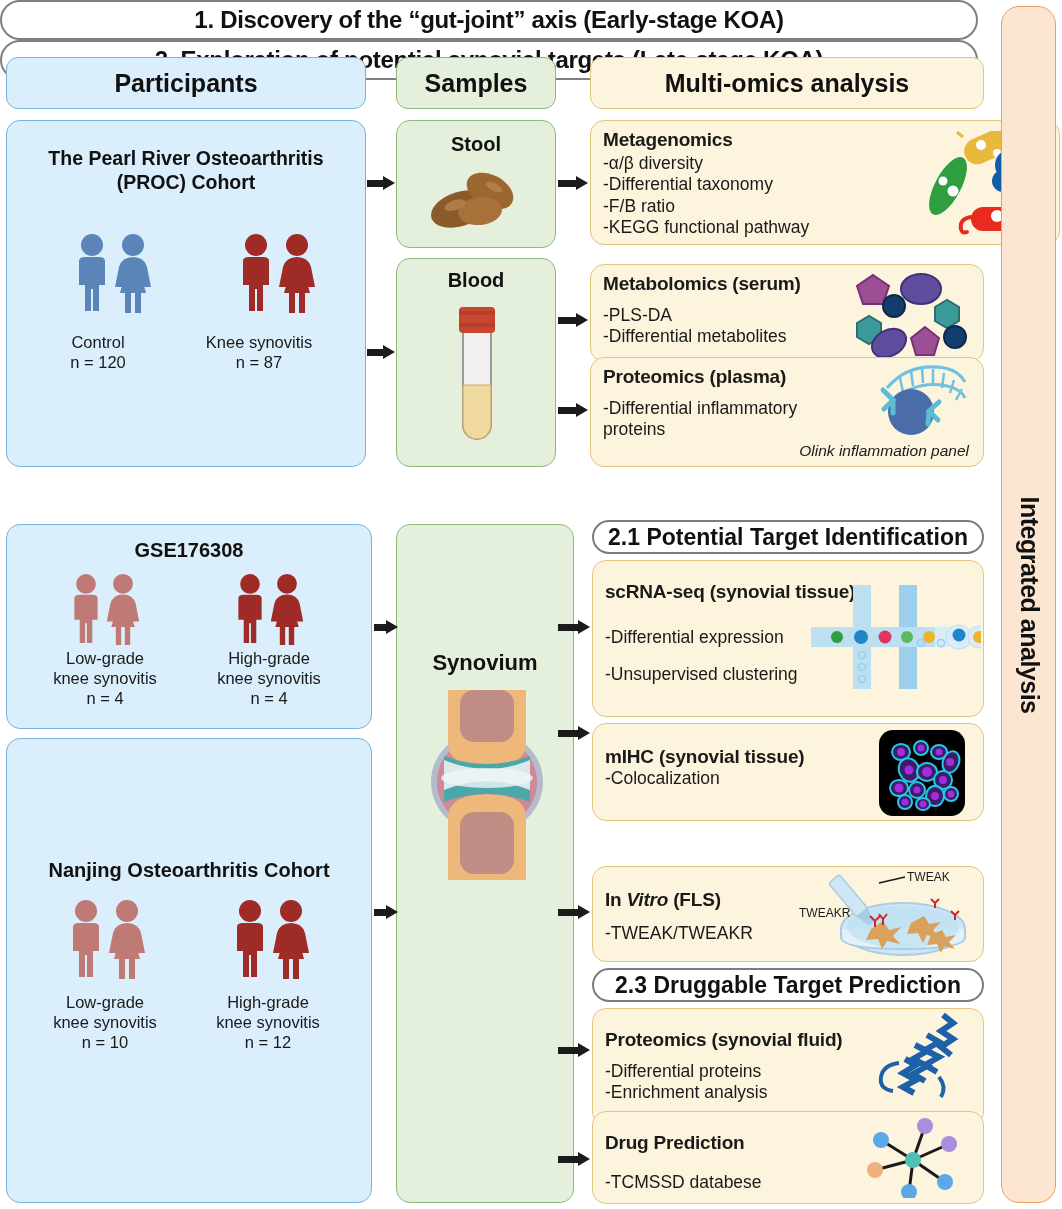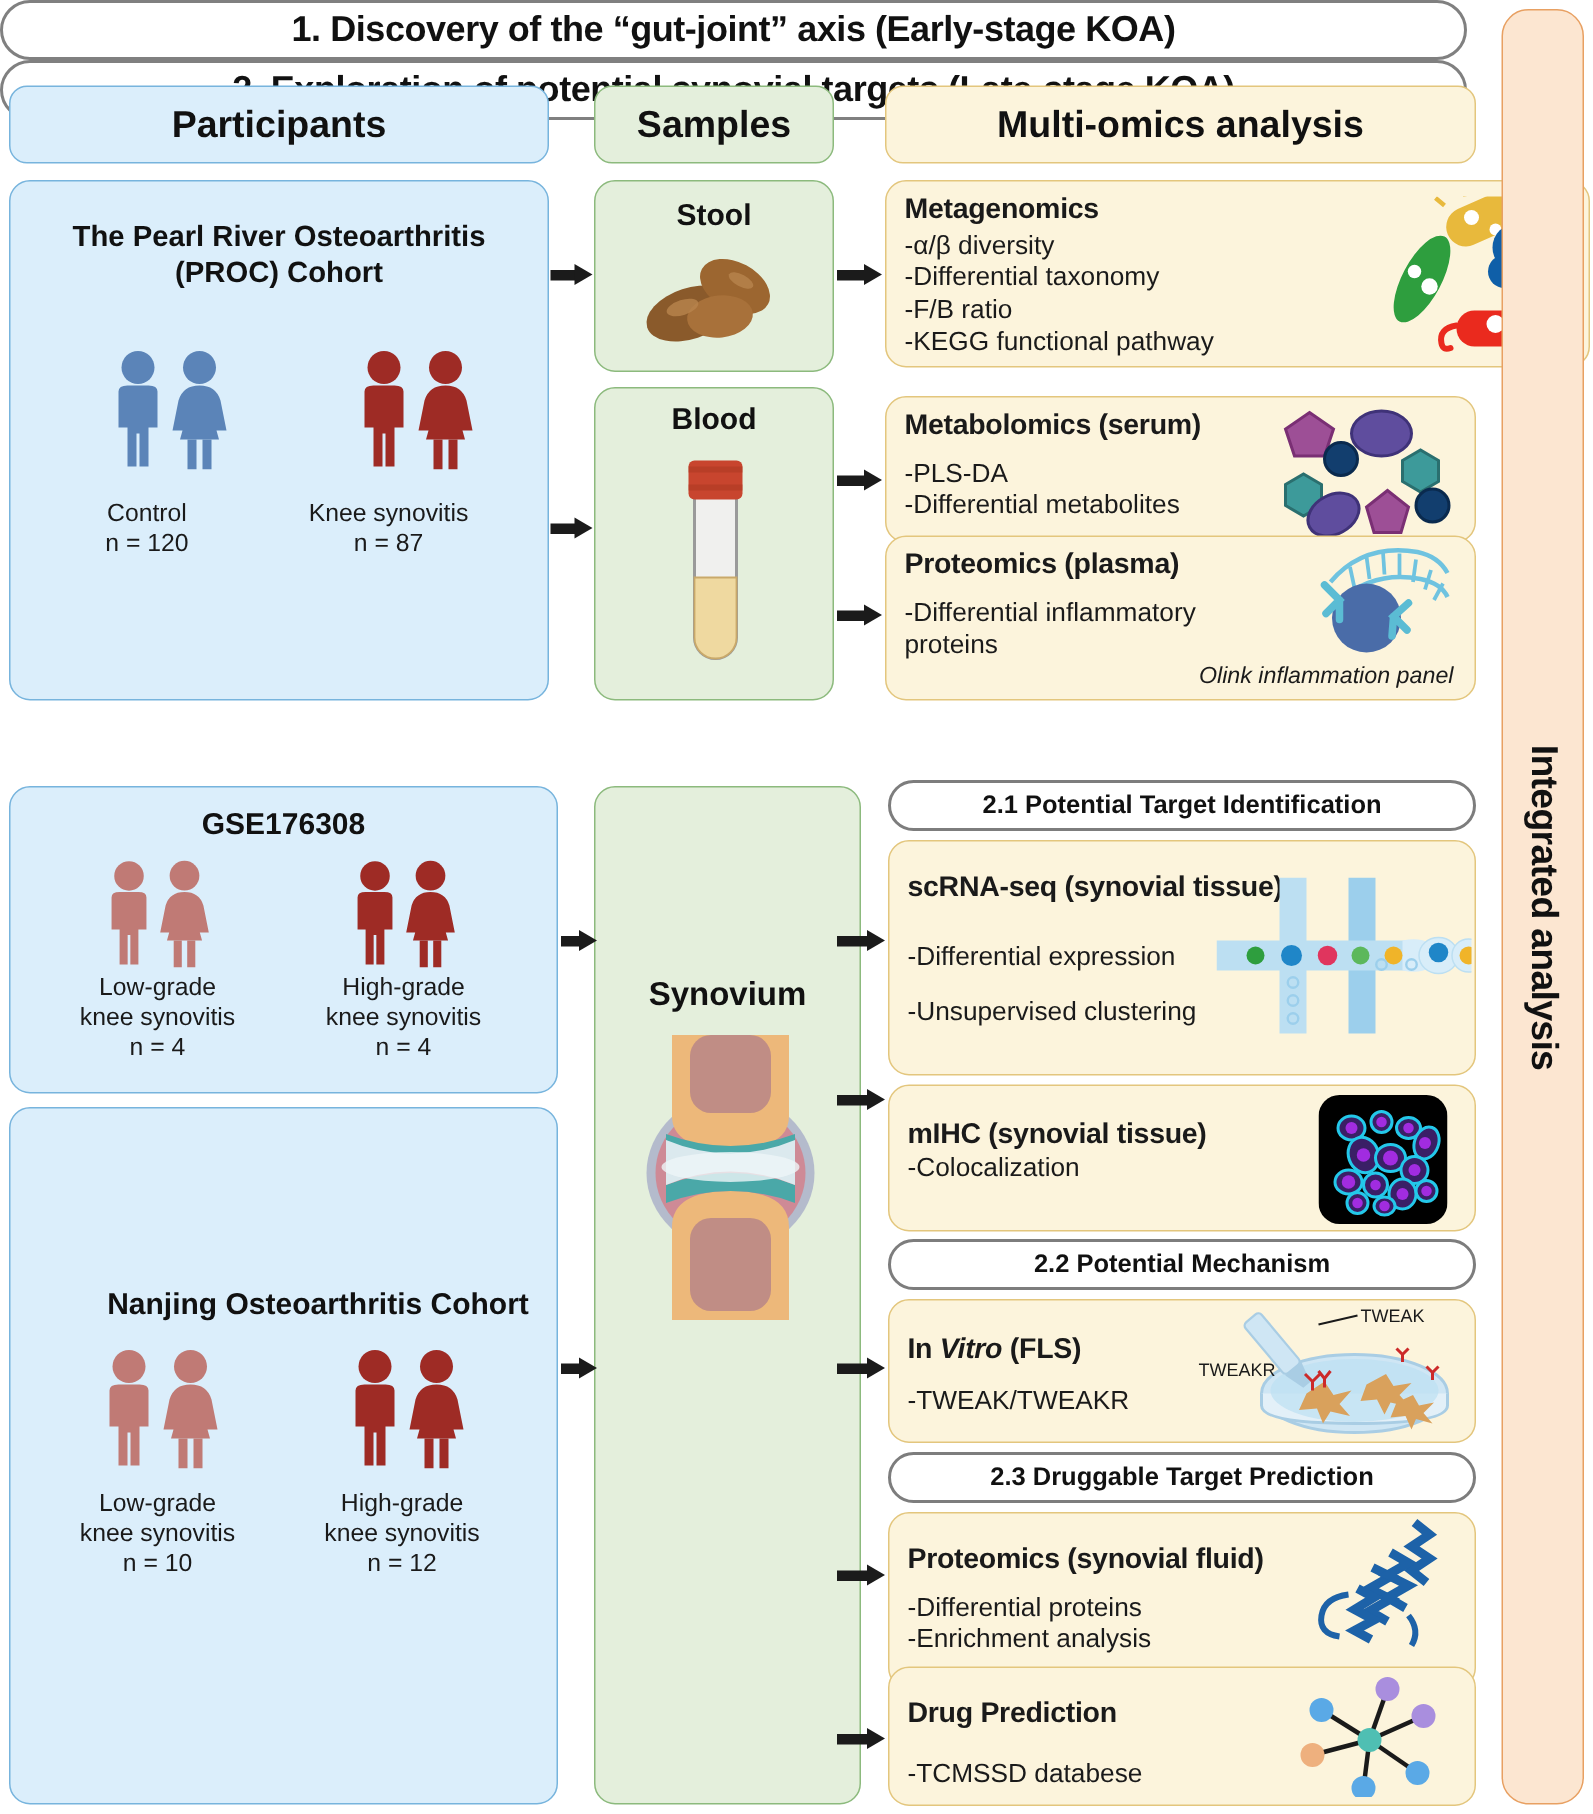--- a/index.html
+++ b/index.html
@@ -41,21 +41,21 @@
     font-weight: bold; color: #1a1a1a; font-size: 19px;
     letter-spacing: -0.2px;
   }
   .omics-list { font-size: 17.5px; color: #1a1a1a; line-height: 1.22; }
   .omics-list div { white-space: nowrap; }
 
   .sub-band {
     background: #ffffff; border: 2.2px solid #7d7d7d;
     border-radius: 20px; display: flex; align-items: center;
     justify-content: center; font-weight: bold; color: #111;
-    font-size: 17px;
+    font-size: 23px;
   }
 
   
   .people { position: absolute; display: flex; align-items: flex-end; gap: 2px; }
   .cap { position: absolute; text-align: center; font-size: 16.5px;
          color: #1a1a1a; line-height: 1.2; white-space: nowrap; }
 
   
   .arrow { position: absolute; height: 14px; }
   .arrow .shaft { position: absolute; left: 0; top: 4px; height: 7px;
@@ -299,21 +299,21 @@
         <rect x="22" y="60" width="6" height="20" fill="#9e2b25"></rect>
       </svg>
     </div>
     <div class="cap" style="left:202px; top:124px; width:120px;">
       <div>High-grade</div>
       <div>knee synovitis</div>
       <div>n = 4</div>
     </div>
   </div>
 
-  <div class="box blue" style="left:6px; top:738px; width:366px; height:465px;padding-left:23px;">
+  <div class="box blue" style="left:6px; top:738px; width:366px; height:465px;">
     <div class="panel-title" style="top:120px; font-size:20px;">Nanjing Osteoarthritis Cohort</div>
 
     <div class="people" style="left:60px; top:160px;">
       <svg width="38" height="80" viewBox="0 0 38 80">
         <circle cx="19" cy="12" r="11" fill="#c07a75"></circle>
         <path d="M6 28 q0-4 6-4 h14 q6 0 6 4 v24 h-6 v26 h-6 V56 h-2 v22 h-6 V52 H6 Z" fill="#c07a75"></path>
       </svg>
       <svg width="40" height="80" viewBox="0 0 40 80">
         <circle cx="20" cy="12" r="11" fill="#c07a75"></circle>
         <path d="M20 24 q-11 0-14 10 L2 54 h7 l3-12 -5 18 h26 l-5-18 3 12 h7 L34 34 q-3-10-14-10 Z" fill="#c07a75"></path>
@@ -357,23 +357,20 @@
       <rect x="48" y="122" width="54" height="62" rx="14" fill="#c08d85"></rect>
       <path d="M32 66 q43 16 86 0 v12 q-43 16 -86 0 Z" fill="#4aa8a8"></path>
       <path d="M32 112 q43 -16 86 0 v-12 q-43 -16 -86 0 Z" fill="#4aa8a8"></path>
       <path d="M32 70 q43 18 86 0 v30 q-43 -18 -86 0 Z" fill="#dbe9ee"></path>
       <ellipse cx="75" cy="88" rx="46" ry="10" fill="#eef5f8" opacity="0.8"></ellipse>
     </svg>
   </div>
 
   <div class="sub-band" style="position:absolute; left:592px; top:520px; width:392px; height:34px;">
     <span>2.1 Potential Target Identification</span>
-  </div>
-  <div class="sub-band" style="position:absolute; left:592px; top:826px; width:392px; height:34px;">
-    <span>2.2 Potential Mechanism</span>
   </div>
   <div class="sub-band" style="position:absolute; left:592px; top:968px; width:392px; height:34px;">
     <span>2.3 Druggable Target Prediction</span>
   </div>
 
   <div class="box cream omics-box" style="left:592px; top:560px; width:392px; height:157px;">
     <div class="omics-title" style="margin-top:12px;">scRNA-seq (synovial tissue)</div>
     <div class="omics-list" style="margin-top:16px; line-height:2.1;">
       <div>-Differential expression</div>
       <div>-Unsupervised clustering</div>

